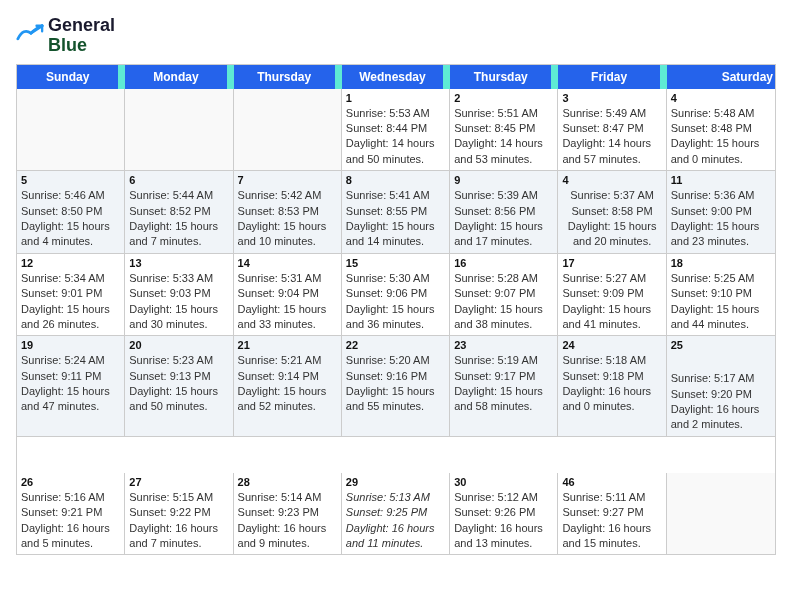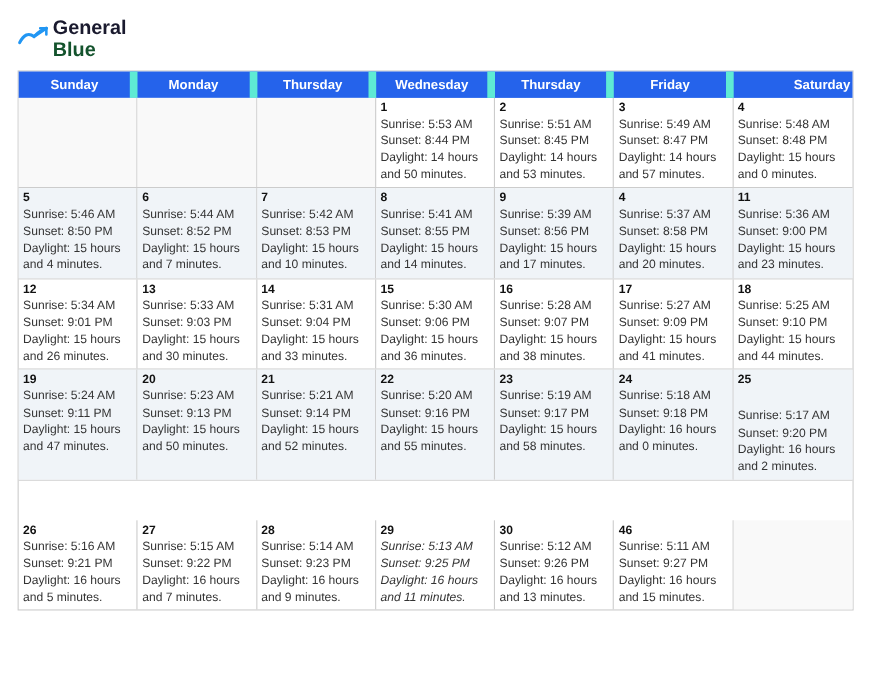--- a/index.html
+++ b/index.html
@@ -207,21 +207,21 @@
           </div>
           <div class="day-cell">
             <div class="day-num">9</div>
             <div class="cell-info" style="white-space: pre-line;">Sunrise: 5:39 AM
 Sunset: 8:56 PM
 Daylight: 15 hours
 and 17 minutes.</div>
           </div>
           <div class="day-cell">
             <div class="day-num">4</div>
-            <div class="cell-info" style="white-space: pre-line;">Sunrise: 5:37 AM
+            <div class="cell-info" style="white-space: pre-line; text-align: center;">Sunrise: 5:37 AM
 Sunset: 8:58 PM
 Daylight: 15 hours
 and 20 minutes.</div>
           </div>
           <div class="day-cell">
             <div class="day-num">11</div>
             <div class="cell-info" style="white-space: pre-line;">Sunrise: 5:36 AM
 Sunset: 9:00 PM
 Daylight: 15 hours
 and 23 minutes.</div>

